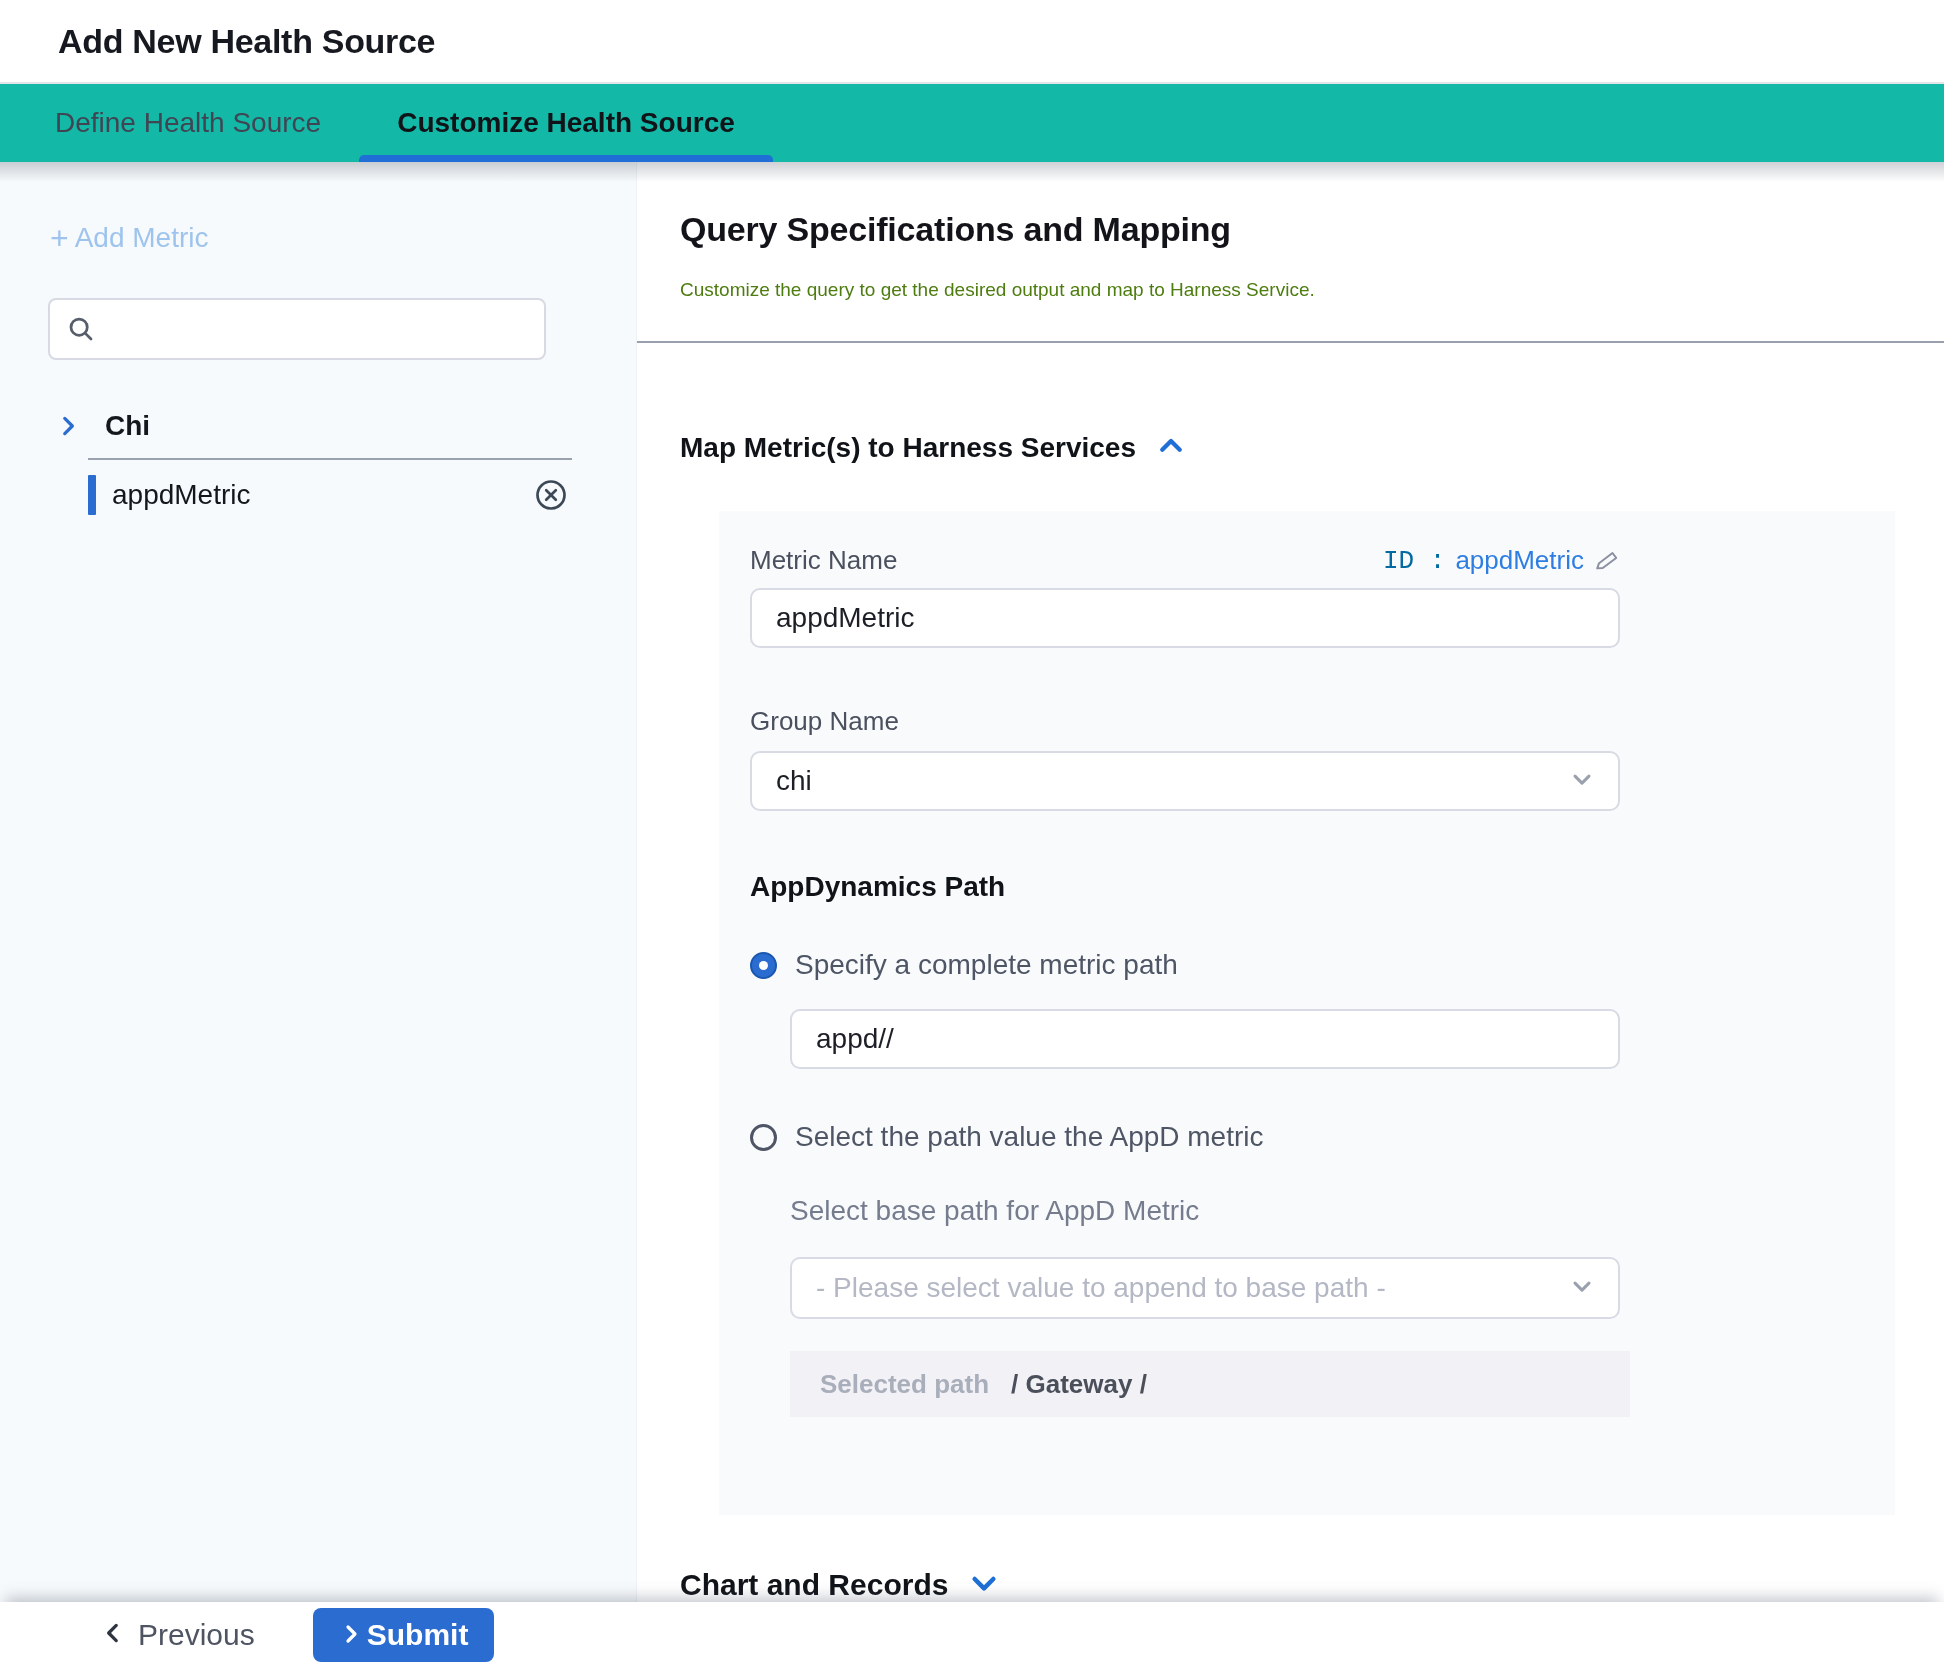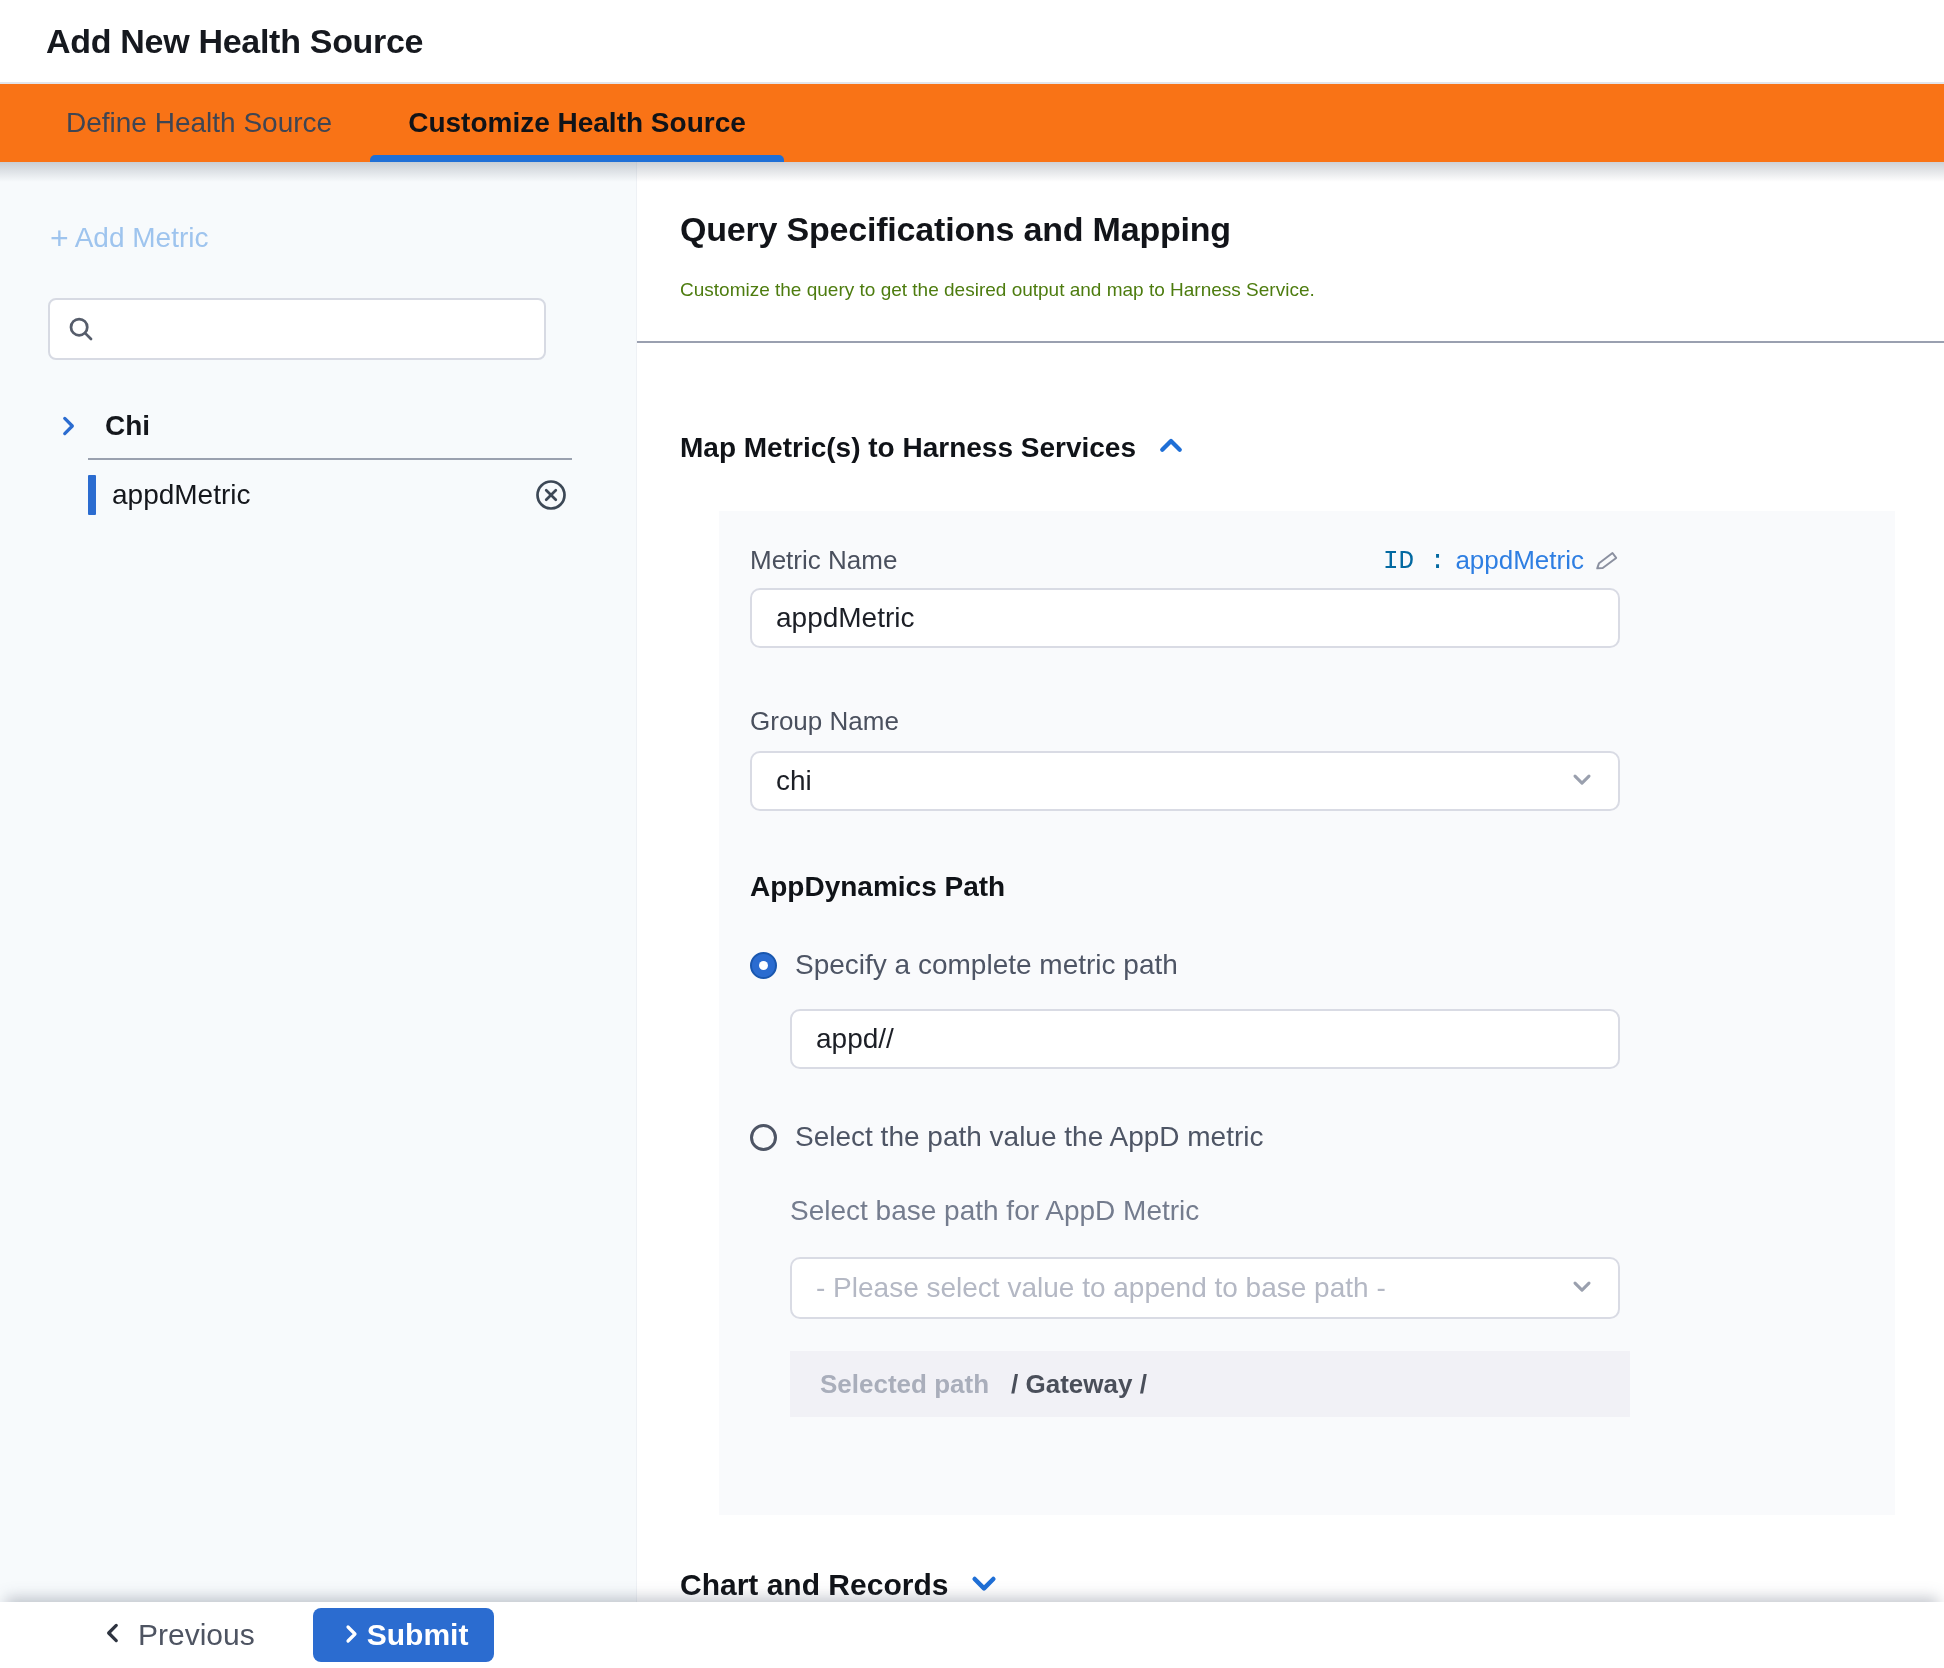--- a/index.html
+++ b/index.html
@@ -9,32 +9,32 @@
     background: #ffffff;
     color: #1a1d23;
     overflow: hidden;
   }
   .page { width: 1944px; height: 1668px; display: flex; flex-direction: column; }
 
   
   .header {
     height: 84px; flex: 0 0 84px;
     display: flex; align-items: center;
-    padding-left: 46px;
+    padding-left: 58px;
     border-bottom: 2px solid #e3e5ea;
     background: #ffffff;
   }
   .header-title { font-size: 34px; font-weight: 700; color: #16191f; letter-spacing: -0.3px; }
 
   
   .tabbar {
     height: 78px; flex: 0 0 78px;
     display: flex; align-items: stretch;
-    padding-left: 28px;
-    background: #f97316;
+    padding-left: 17px;
+    background: #14b8a6;
     position: relative; z-index: 4;
   }
   .tab {
     display: flex; align-items: center;
     padding: 0 38px;
     font-size: 28px; color: #3f4553;
     position: relative; cursor: pointer;
   }
   .tab.active { font-weight: 700; color: #101318; }
   .tab.active::after {

